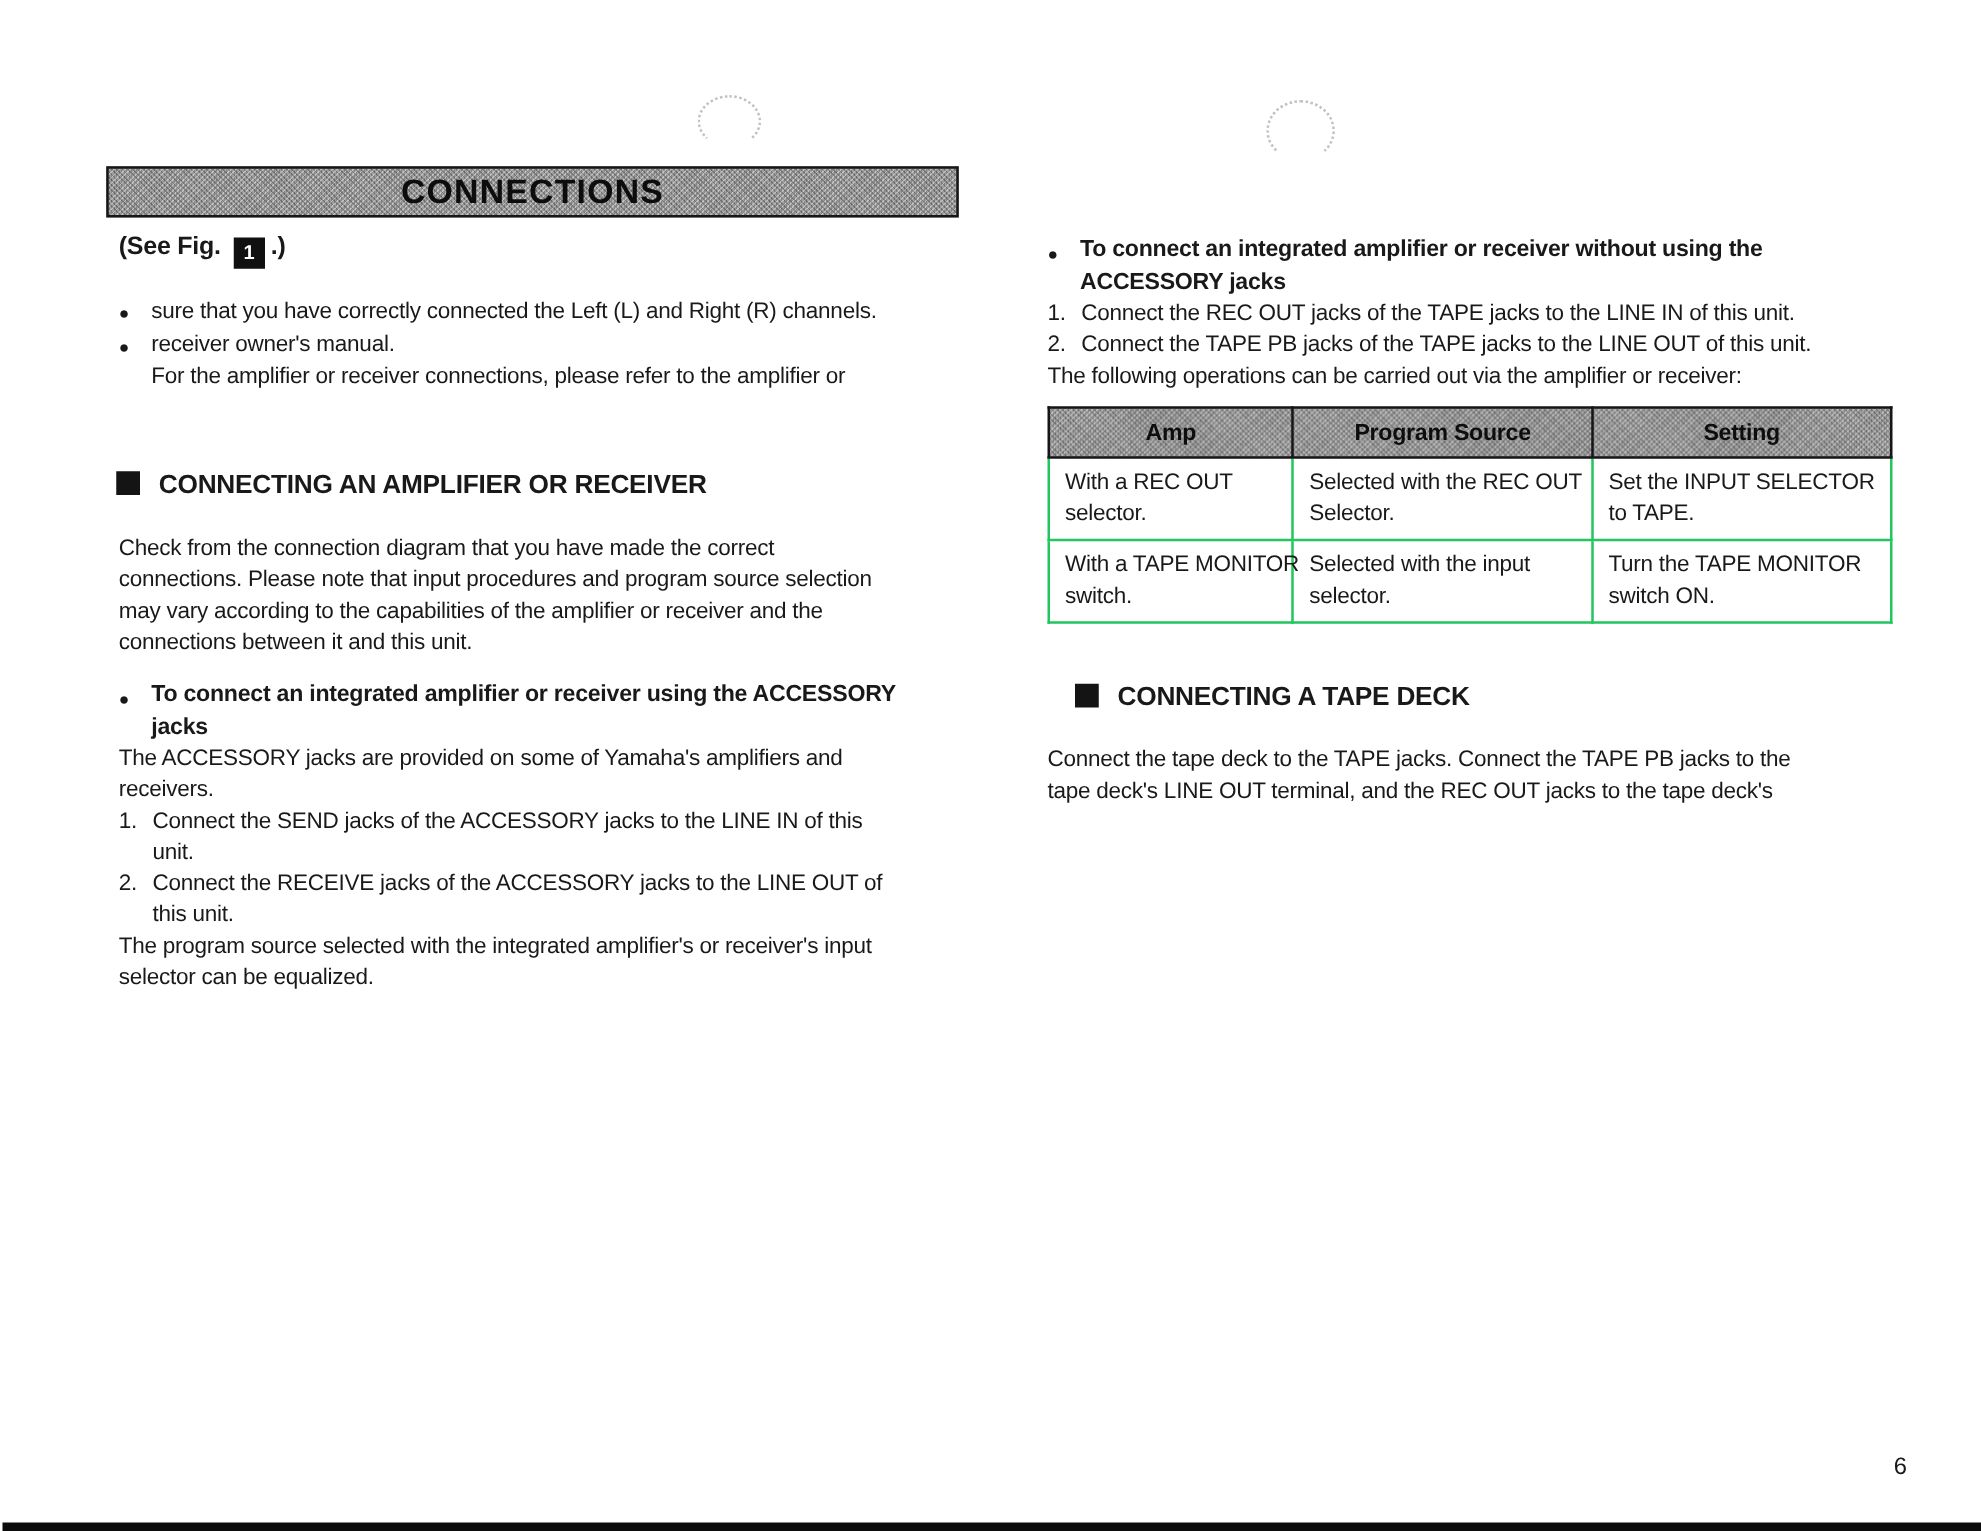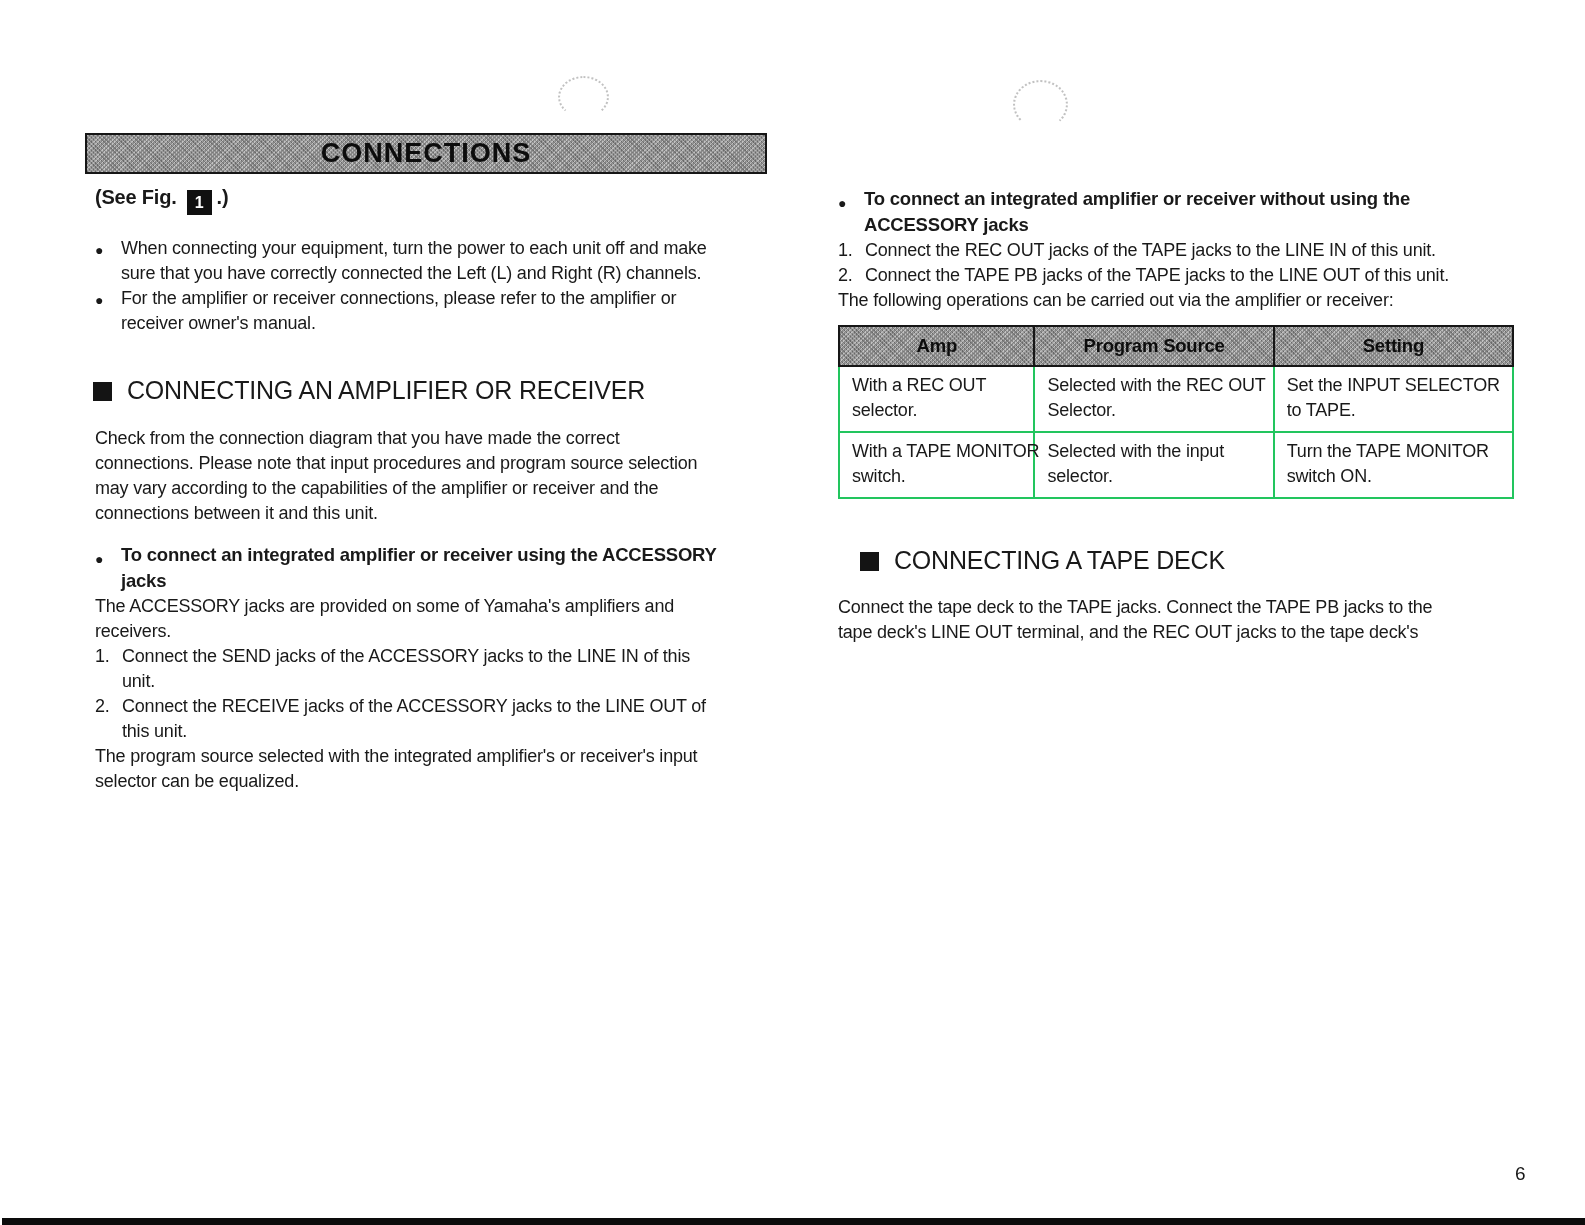--- a/index.html
+++ b/index.html
@@ -43,21 +43,21 @@
     background: #101010; color: #fff;
     font-size: 16px; line-height: 25px; text-align: center;
     margin: 0 5px 0 10px; vertical-align: -4px;
   }
 
   .bullet-row { display: flex; }
   .bullet-mark { width: 26px; flex: 0 0 26px; font-size: 14px; padding-top: 2px; }
   .bold-head { font-weight: bold; font-size: 18.5px; line-height: 26px; letter-spacing: -0.2px; }
   .bold-head div { white-space: nowrap; }
 
-  .section-title { font-size: 25px; font-weight: normal; letter-spacing: -0.2px; white-space: nowrap; }
+  .section-title { font-size: 21px; font-weight: bold; letter-spacing: -0.2px; white-space: nowrap; }
   .sq-marker {
     display: inline-block; width: 19px; height: 19px;
     background: #141414; margin-right: 15px; vertical-align: -2px;
   }
 
   .step-row { display: flex; }
   .step-num { width: 27px; flex: 0 0 27px; }
 
   table.amp-table {
     border-collapse: collapse;
@@ -107,29 +107,28 @@
 </div>
 
 <div class="abs see-fig">
   <span>(See Fig.</span><span class="fig-badge">1</span><span>.)</span>
 </div>
 
 <div class="abs body-text" style="left:95px; top:236px; width:672px;">
   <div class="bullet-row">
     <span class="bullet-mark">●</span>
     <span>
-        <div>When connecting your equipment, turn the power to each unit off and make</div>
         <div>sure that you have correctly connected the Left (L) and Right (R) channels.</div>
       </span>
   </div>
   <div class="bullet-row">
     <span class="bullet-mark">●</span>
     <span>
+        <div>receiver owner's manual.</div>
         <div>For the amplifier or receiver connections, please refer to the amplifier or</div>
-        <div>receiver owner's manual.</div>
       </span>
   </div>
 </div>
 
 <div class="abs section-title" style="left:93px; top:376px;">
   <span class="sq-marker"></span><span>CONNECTING AN AMPLIFIER OR RECEIVER</span>
 </div>
 
 <div class="abs body-text" style="left:95px; top:426px; width:672px;">
     <div>Check from the connection diagram that you have made the correct</div>

